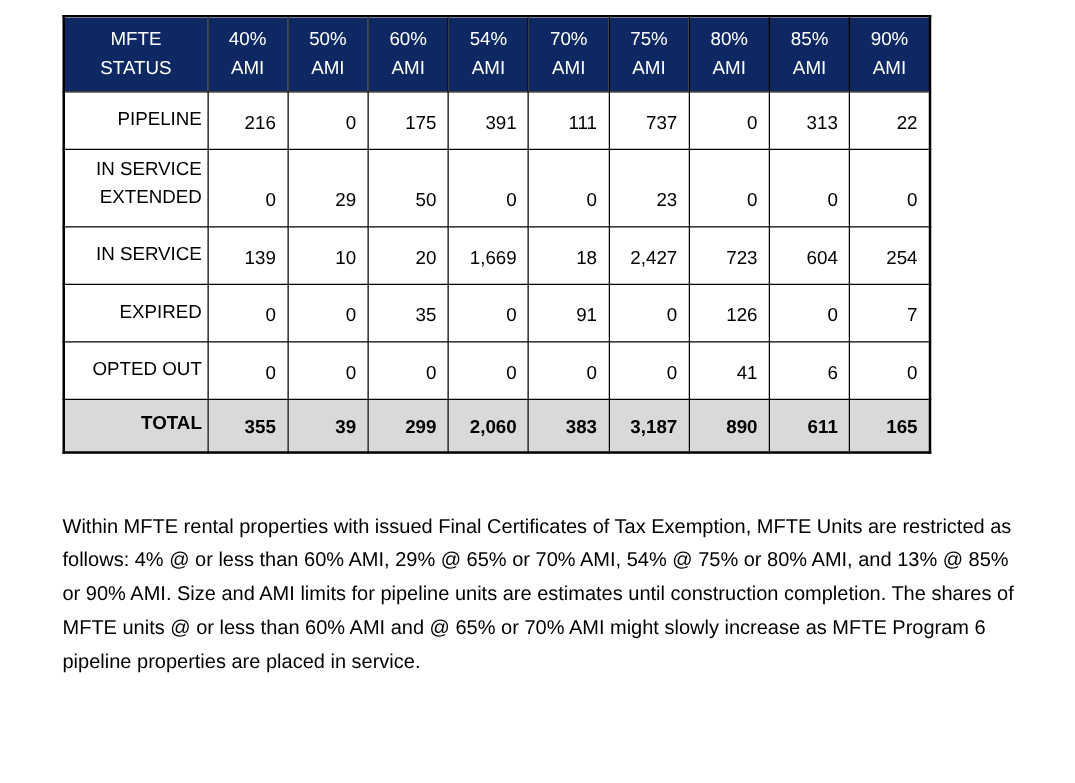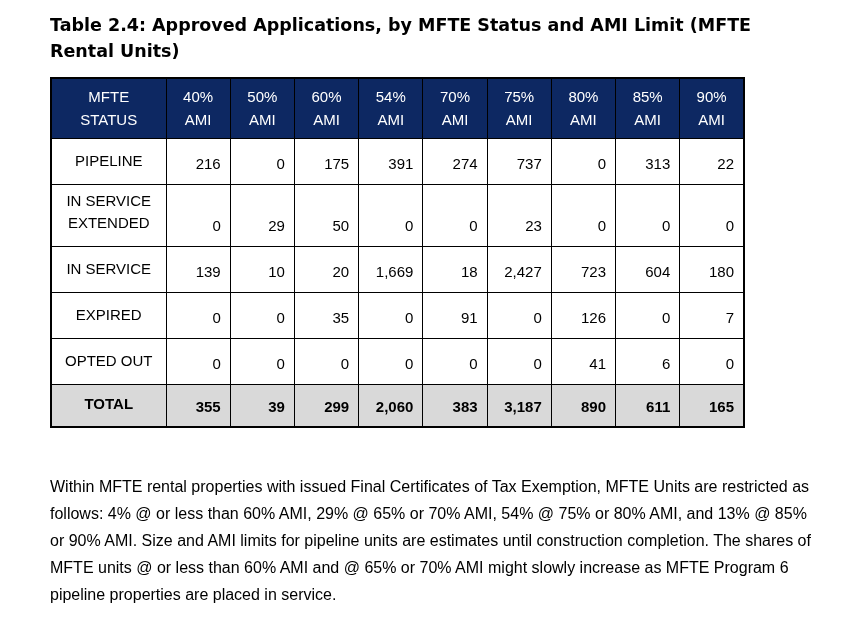--- a/index.html
+++ b/index.html
@@ -46,21 +46,21 @@
     font-weight:normal;
     text-align:center;
     vertical-align:middle;
     line-height:23px;
     padding:2px 6px;
   }
   tr.body-row{height:46px;}
   tr.body-row-tall{height:62px;}
   tr.body-row-total{height:43px;}
   td.row-label, th.row-label{
-    text-align:center;
+    text-align:right;
     vertical-align:bottom;
     font-weight:normal;
     padding:3px 4px 12px 4px;
     line-height:22px;
   }
   td.num{
     text-align:right;
     vertical-align:bottom;
     padding:3px 9px 12px 3px;
   }
@@ -76,21 +76,20 @@
     font-size:16px;
     line-height:27px;
     color:var(--text-color);
   }
 </style>
 </head>
 <body>
 
 <div class="page">
 
-  <div class="doc-title">Table 2.4: Approved Applications, by MFTE Status and AMI Limit (MFTE Rental Units)</div>
 
   <table class="mfte">
     <colgroup>
       <col class="col-status">
         <col>
         <col>
         <col>
         <col>
         <col>
         <col>
@@ -112,21 +111,21 @@
         <th>90% AMI</th>
       </tr>
     </thead>
     <tbody>
       <tr class="body-row">
         <th class="row-label">PIPELINE</th>
         <td class="num">216</td>
         <td class="num">0</td>
         <td class="num">175</td>
         <td class="num">391</td>
-        <td class="num">274</td>
+        <td class="num">111</td>
         <td class="num">737</td>
         <td class="num">0</td>
         <td class="num">313</td>
         <td class="num">22</td>
       </tr>
       <tr class="body-row-tall">
         <th class="row-label">IN SERVICE EXTENDED</th>
         <td class="num">0</td>
         <td class="num">29</td>
         <td class="num">50</td>
@@ -140,21 +139,21 @@
       <tr class="body-row">
         <th class="row-label">IN SERVICE</th>
         <td class="num">139</td>
         <td class="num">10</td>
         <td class="num">20</td>
         <td class="num">1,669</td>
         <td class="num">18</td>
         <td class="num">2,427</td>
         <td class="num">723</td>
         <td class="num">604</td>
-        <td class="num">180</td>
+        <td class="num">254</td>
       </tr>
       <tr class="body-row">
         <th class="row-label">EXPIRED</th>
         <td class="num">0</td>
         <td class="num">0</td>
         <td class="num">35</td>
         <td class="num">0</td>
         <td class="num">91</td>
         <td class="num">0</td>
         <td class="num">126</td>

